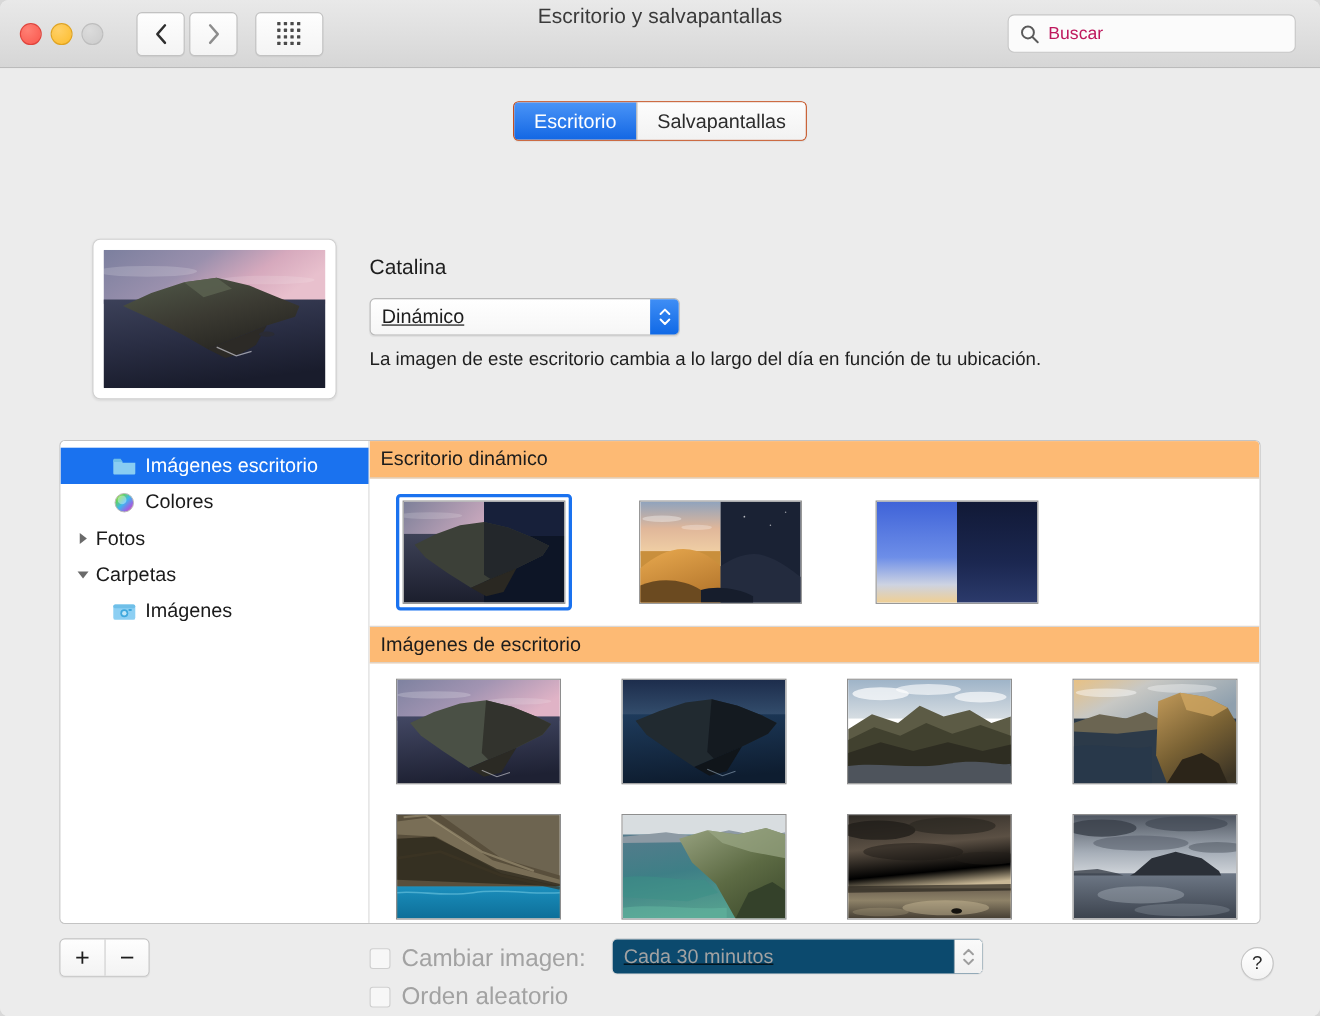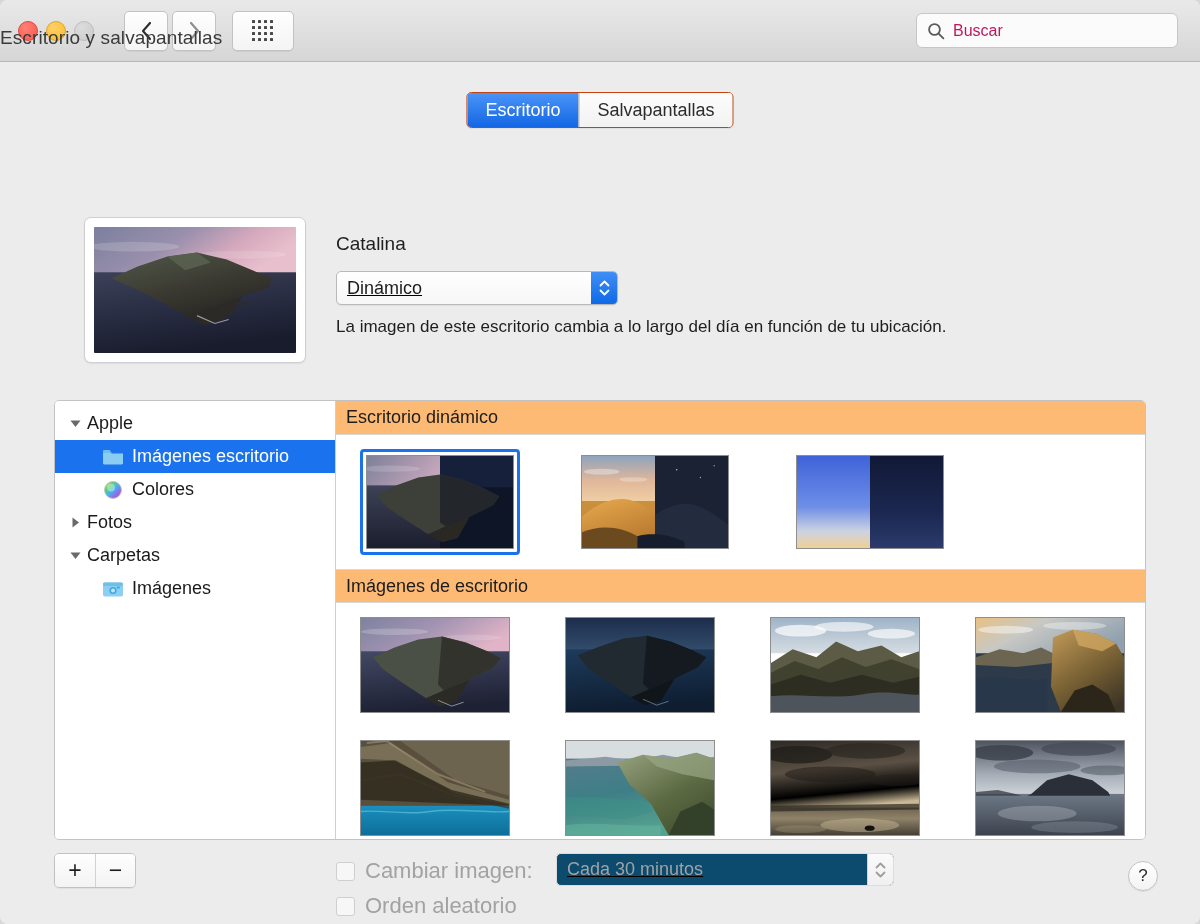--- a/index.html
+++ b/index.html
@@ -74,21 +74,22 @@
   .dotgrid {
     display: grid;
     grid-template-columns: repeat(4, 4px);
     grid-template-rows: repeat(4, 4px);
     gap: 2px;
   }
   .dotgrid i { width: 3px; height: 3px; background: #4a4a4a; border-radius: 0.5px; display:block; }
 
   .wintitle {
     position: absolute;
-    left: 0; right: 0; top: 27px;
+    left: 0; right: 0; top: 5px;
+    text-align: center;
     font-size: 19px;
     color: #3a3a3a;
     letter-spacing: 0.1px;
   }
 
   .searchbox {
     position: absolute;
     right: 22px; top: 13px;
     width: 262px; height: 35px;
     background: #fbfbfb;
@@ -463,28 +464,20 @@
         </svg>
       </span>
     </div>
 
     <div class="wp-desc">La imagen de este escritorio cambia a lo largo del día en función de tu ubicación.</div>
 
     <div class="panel">
 
       <div class="sidebar">
 
-        <div class="tree-row">
-          <span class="disc">
-            <svg width="11" height="9" viewBox="0 0 11 9">
-                <polygon points="0.5,1.5 10.5,1.5 5.5,8" fill="#6a6a6a"></polygon>
-              </svg>
-          </span>
-          <span>Apple</span>
-        </div>
 
         <div class="tree-row indent selected">
           <span class="tree-icon">
             <svg width="22" height="17" viewBox="0 0 22 17">
               <path d="M1,3.5 L8,3.5 L9.6,5.6 L21,5.6 L21,15.2 C21,15.9 20.5,16.4 19.8,16.4 L2.2,16.4 C1.5,16.4 1,15.9 1,15.2 Z" fill="#89cdf2"></path>
               <path d="M1,3.2 C1,2.5 1.5,2 2.2,2 L7.6,2 L9.6,5 L1,5 Z" fill="#6fbfe8"></path>
             </svg>
           </span>
           <span>Imágenes escritorio</span>
         </div>

